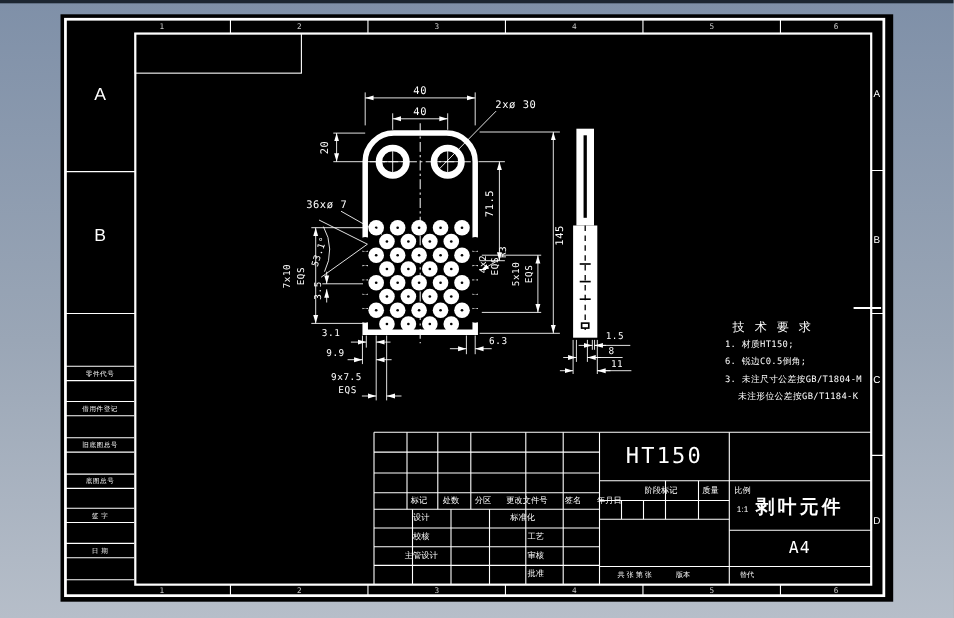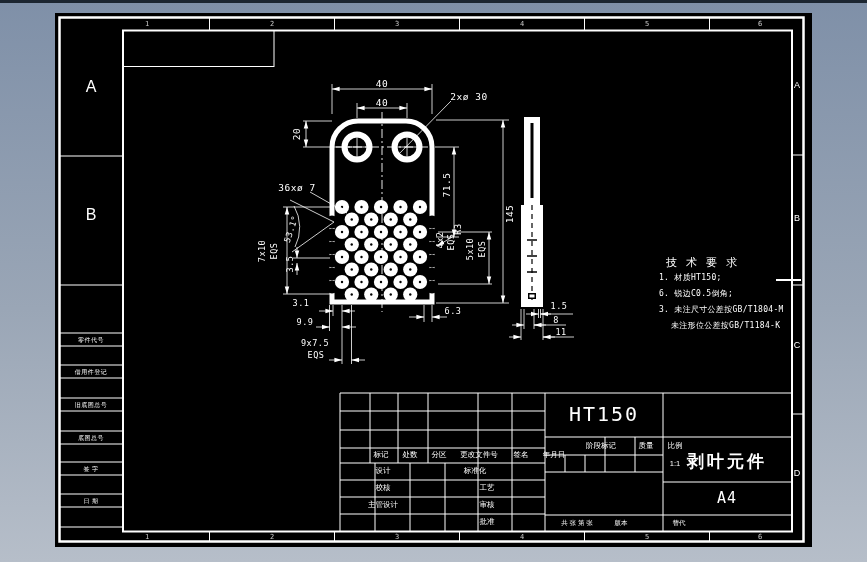--- a/index.html
+++ b/index.html
@@ -10,21 +10,21 @@
   .sheet{position:absolute;left:55px;top:13px;width:757px;height:534px;background:#000;}
   svg.lines{position:absolute;left:0;top:0;}
   .w1{stroke:#fff;stroke-width:1;fill:none}
   .w2{stroke:#fff;stroke-width:2;fill:none}
   .w25{stroke:#fff;stroke-width:2.5;fill:none}
   .o5{stroke:#fff;stroke-width:5;fill:none}
   .ring{stroke:#fff;stroke-width:6;fill:none}
   .cl{stroke:#fff;stroke-width:1;fill:none;stroke-dasharray:9 3 2 3;opacity:.9}
   .thin{stroke:#fff;stroke-width:.8;fill:none}
   .t{position:absolute;color:#fff;white-space:nowrap;transform:translate(-50%,-50%);}
-  .lt{transform:none;}
+  .lt{transform:none;margin-top:35px;}
   .rt{transform:translate(-50%,-50%) rotate(-90deg);}
   .dim{font:8.5px "DejaVu Sans Mono",monospace;letter-spacing:.5px;}
   .dimb{font:9.5px "DejaVu Sans Mono",monospace;letter-spacing:.5px;}
   .cn{font-size:7.5px;margin-left:26px;}
   .cns{font-size:6.5px;}
   .tiny{font-size:6px;letter-spacing:.5px;}
   .zn{position:absolute;color:#e8e8e8;font:7px "DejaVu Sans Mono",monospace;transform:translate(-50%,-50%);opacity:.85;}
   .zl{position:absolute;color:#fff;transform:translate(-50%,-50%);}
   .tr{font:8px "DejaVu Sans Mono",monospace;letter-spacing:.3px;}
   .big{font:20px "DejaVu Sans Mono",monospace;letter-spacing:2px;}

